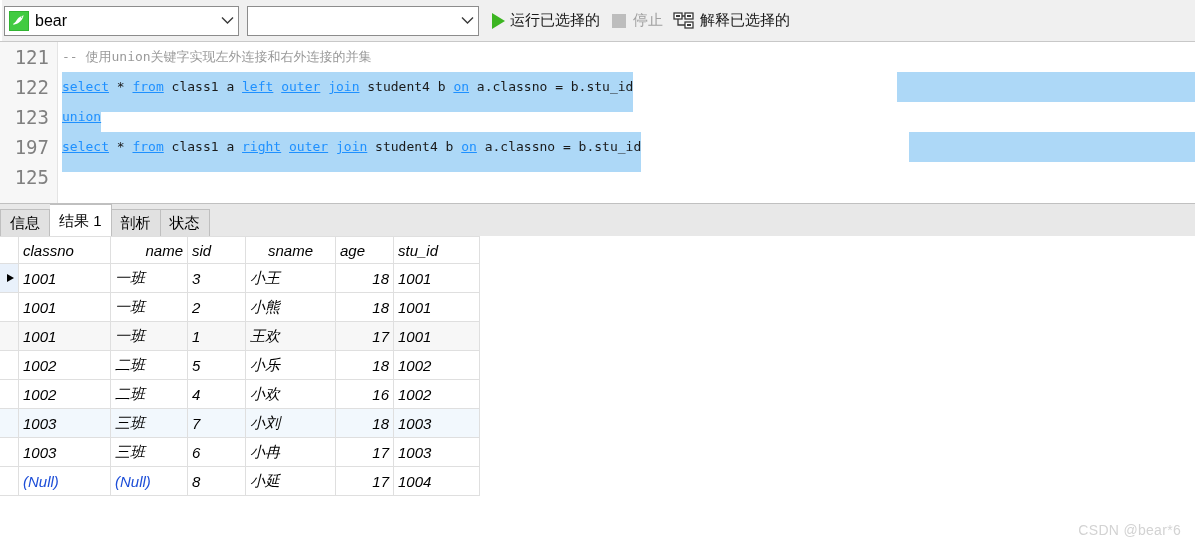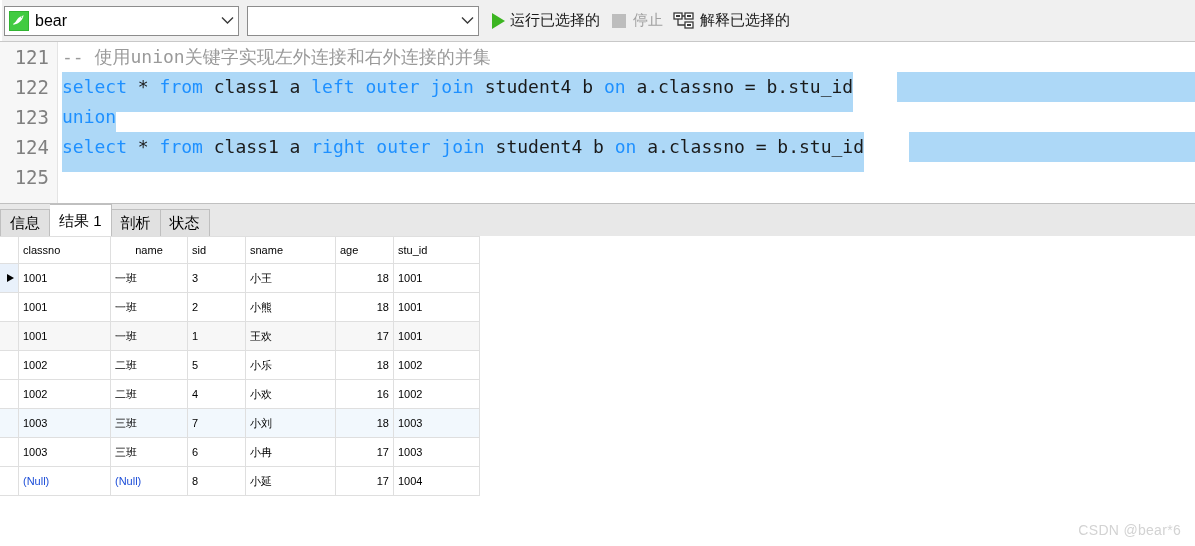--- a/index.html
+++ b/index.html
@@ -108,26 +108,26 @@
     color: #808080;
     line-height: 30px;
     height: 30px;
   }
   .code-line {
     position: absolute;
     left: 62px;
     height: 40px;
     line-height: 30px;
     font-family: "DejaVu Sans Mono", monospace;
-    font-size: 18px;
+    font-size: 13px;
     white-space: pre;
     color: #1a1a1a;
   }
   .code-line.sel { background: #add8f7; }
-  .kw   { color: #1e90ff; }
+  .kw   { color: #1e90ff; text-decoration: underline; }
   .cmt  { color: #9a9a9a; }
   .plain{ color: #1a1a1a; }
   .sel-tail {
     position: absolute;
     background: #add8f7;
     height: 30px;
   }
 
   
   #tabstrip {
@@ -166,22 +166,23 @@
   
   #grid {
     position: absolute; left: 0; top: 236px;
     width: 1195px; height: 310px;
     background: #ffffff;
   }
   table.rs {
     border-collapse: collapse;
     table-layout: fixed;
     font-family: "Liberation Sans", sans-serif;
-    font-size: 11px;
+    font-size: 15px;
     color: #000000;
+    font-style: italic;
   }
   table.rs th, table.rs td {
     border: 1px solid #dfdfdf;
     border-top: none;
     border-left: none;
     padding: 0 4px;
     height: 29px;
     box-sizing: border-box;
     overflow: hidden;
     white-space: nowrap;
@@ -289,21 +290,21 @@
       </span>
       <span class="tbtn-label">解释已选择的</span>
     </div>
   </div>
 
   <div id="editor">
     <div id="gutter">
         <div class="ln" style="top: 0px;">121</div>
         <div class="ln" style="top: 30px;">122</div>
         <div class="ln" style="top: 60px;">123</div>
-        <div class="ln" style="top: 90px;">124</div>
+        <div class="ln" style="top: 90px;">197</div>
         <div class="ln" style="top: 120px;">125</div>
       </div>
     <div id="editor-lines">
         <div class="code-line" style="top: 0px;"><span class="cmt">-- 使用union关键字实现左外连接和右外连接的并集</span></div>
         <div class="code-line sel" style="top: 30px;"><span class="kw">select</span><span class="plain"> * </span><span class="kw">from</span><span class="plain"> class1 a </span><span class="kw">left</span><span class="plain"> </span><span class="kw">outer</span><span class="plain"> </span><span class="kw">join</span><span class="plain"> student4 b </span><span class="kw">on</span><span class="plain"> a.classno = b.stu_id</span></div>
         <div class="code-line sel" style="top: 60px;"><span class="kw">union</span></div>
         <div class="code-line sel" style="top: 90px;"><span class="kw">select</span><span class="plain"> * </span><span class="kw">from</span><span class="plain"> class1 a </span><span class="kw">right</span><span class="plain"> </span><span class="kw">outer</span><span class="plain"> </span><span class="kw">join</span><span class="plain"> student4 b </span><span class="kw">on</span><span class="plain"> a.classno = b.stu_id</span></div>
         <div class="code-line" style="top: 120px;"></div>
         <div class="sel-tail" style="top: 30px; left: 897px; width: 298px;"></div>
         <div class="sel-tail" style="top: 60px; left: 62px; width: 120px; background: transparent;"></div>
@@ -326,23 +327,23 @@
       </div>
     <div id="tab-filler"></div>
   </div>
 
   <div id="grid">
     <table class="rs">
       <thead>
         <tr id="hdr-row">
           <th class="ind"></th>
         <th class="c-classno hdr-sel" style="text-align: left;">classno</th>
-            <th class="c-name" style="text-align: center; margin-top: 40px;">name</th>
+            <th class="c-name" style="text-align: right; margin-top: 40px;">name</th>
             <th class="c-sid" style="text-align: left;">sid</th>
-            <th class="c-sname" style="text-align: left;">sname</th>
+            <th class="c-sname" style="text-align: center;">sname</th>
             <th class="c-age" style="text-align: left;">age</th>
             <th class="c-stu" style="text-align: left;">stu_id</th>
           </tr>
       </thead>
       <tbody id="rs-body">
           <tr class="">
             <td class="ind current">
               <div class="row-arrow"></div>
             </td>
             <td class="c-classno" style="text-align: left;"><span>1001</span></td>

